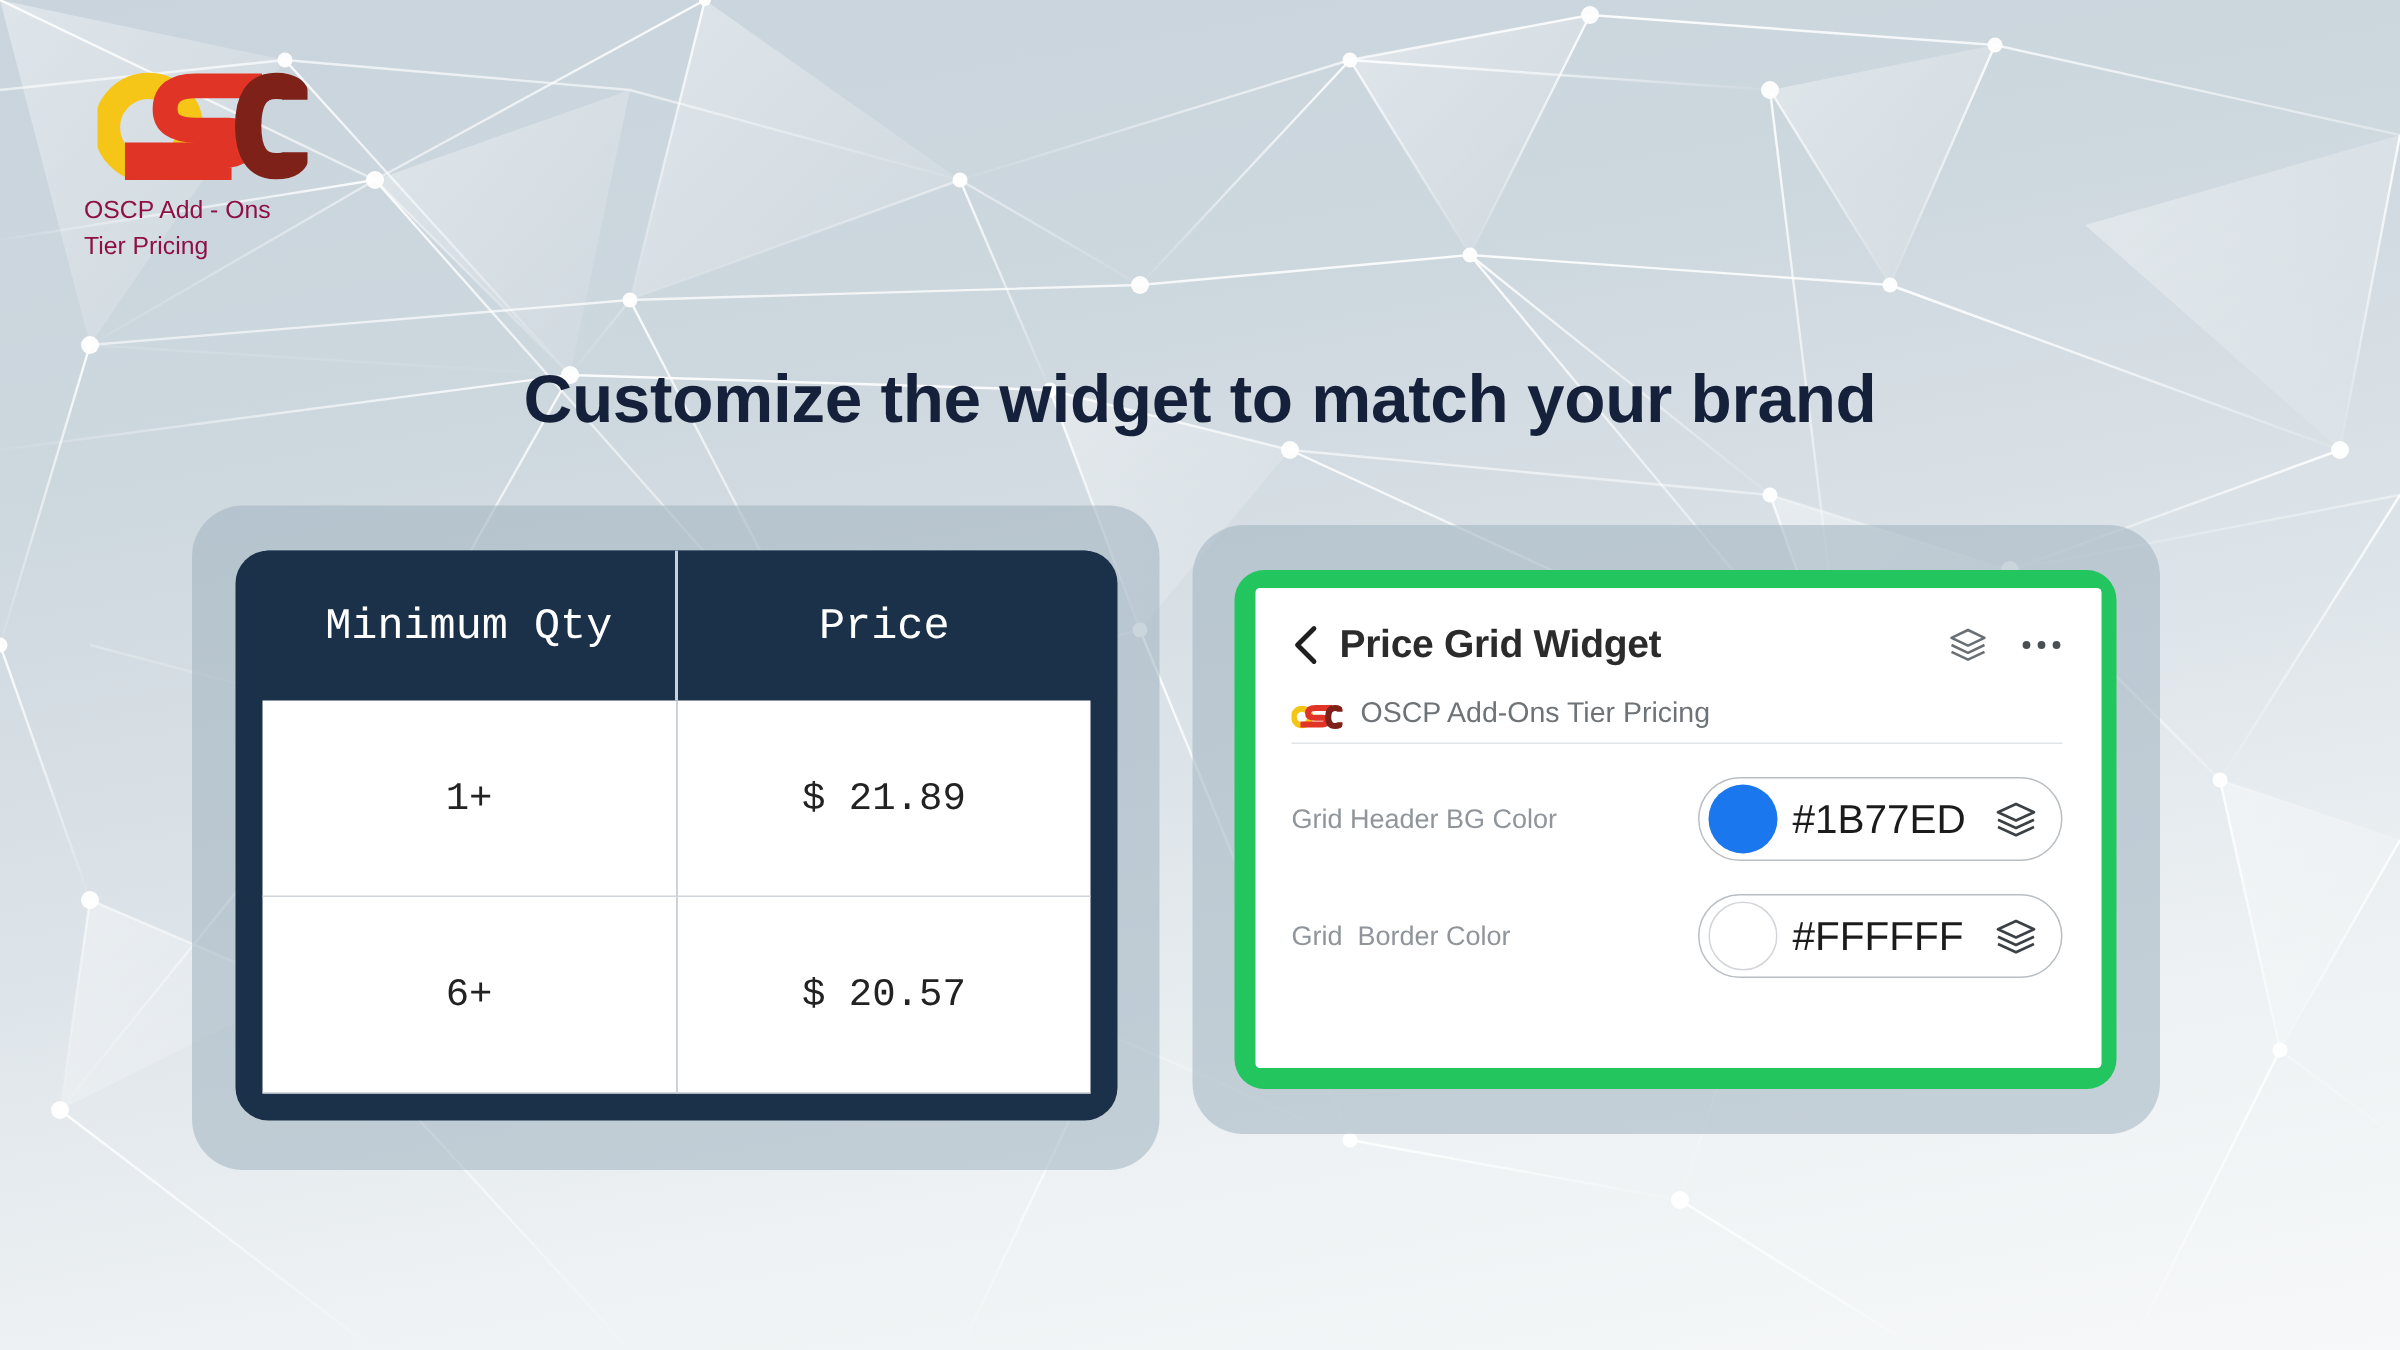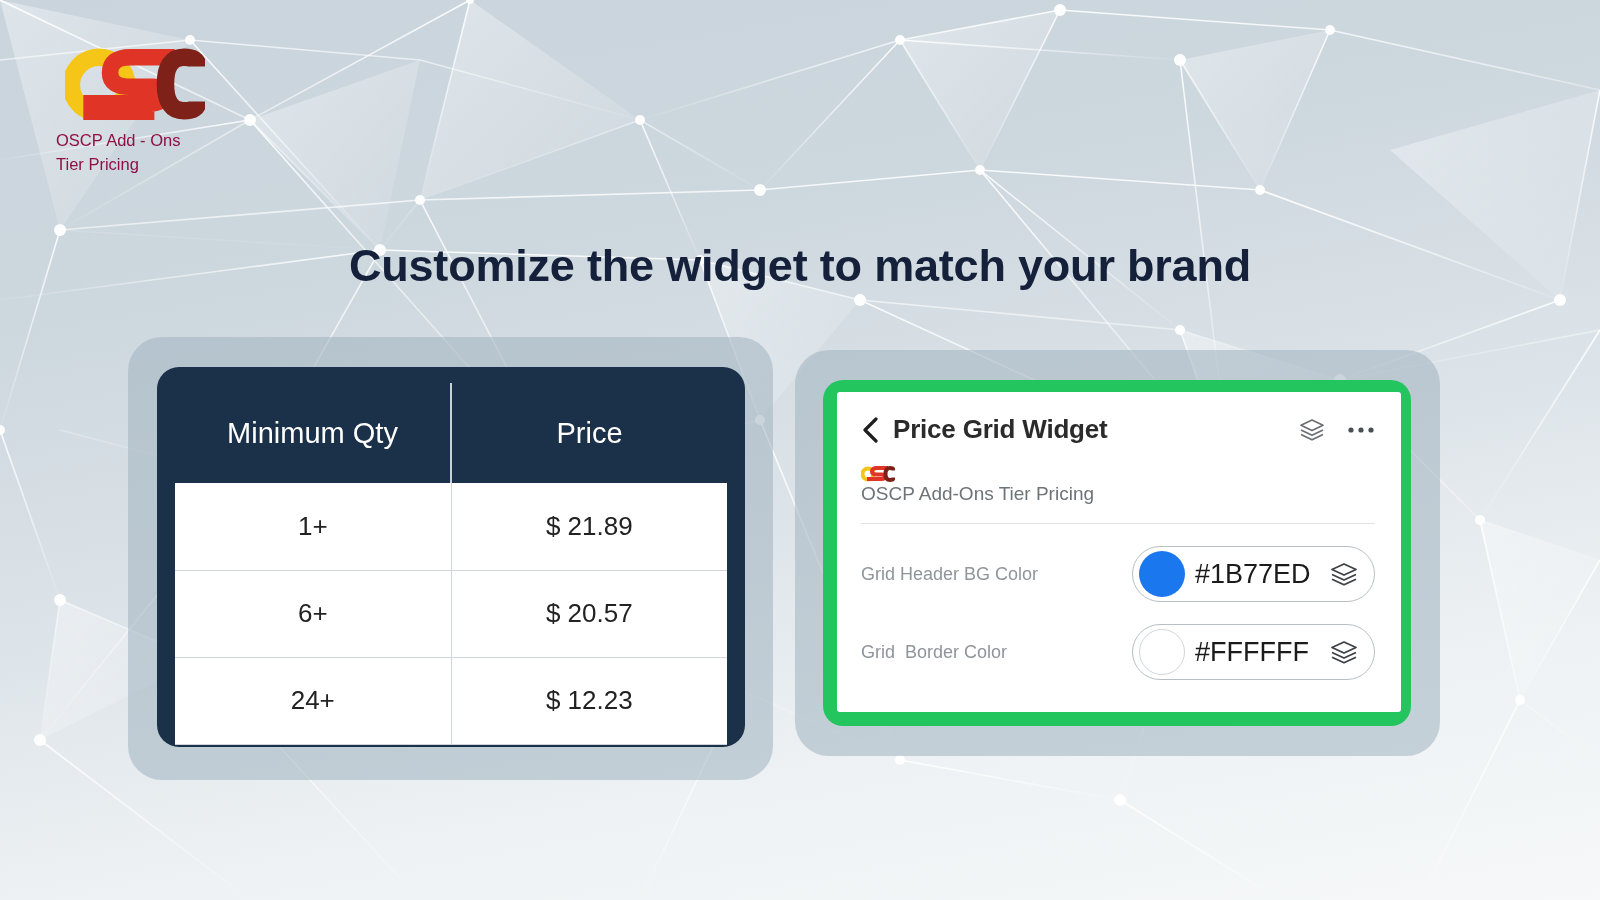--- a/index.html
+++ b/index.html
@@ -54,24 +54,25 @@
   #table-outer{ left:128px; top:337px; width:645px; height:443px; }
   #table-card{
     position:absolute; left:29px; top:30px;
     width:588px; height:380px;
     background:#1b3049;
     border-radius:22px;
     padding:0 0 0 0;
     overflow:hidden;
   }
   #price-table{
-    position:absolute; left:18px; top:16px;
+    position:absolute; left:18px; top:0px;
     width:552px; height:362px;
     border-collapse:collapse;
     table-layout:fixed;
+    font-family:Liberation Mono, monospace;
   }
   #price-table th{
     background:#1b3049;
     color:#ffffff;
     font-size:29px;
     font-weight:normal;
     height:100px;
     vertical-align:middle;
     text-align:center;
     border:none;
@@ -111,24 +112,23 @@
   #back-chevron{ width:20px; height:26px; margin-right:12px; flex:none; cursor:pointer; }
   #widget-title{
     font-size:26px; font-weight:bold; color:#2b2b2b;
     flex:1; letter-spacing:-0.2px;
   }
   .layers-icon{ width:26px; height:24px; flex:none; }
   #topbar-layers{ margin-right:22px; cursor:pointer; }
   #dots-icon{ width:28px; height:10px; flex:none; cursor:pointer; }
 
   #widget-subtitle-row{
-    display:flex; align-items:flex-start;
-    margin-top:20px; padding-bottom:18px;
+    display:flex; align-items:flex-end;
+    margin-top:20px; padding-bottom:8px;
     border-bottom:1px solid #e2e5e8;
-    flex-direction:column;
   }
   #subtitle-logo{ width:34px; height:18px; margin-right:12px; flex:none; }
   #widget-subtitle{ font-size:19px; color:#6e7378; }
 
   .field-row{
     display:flex; align-items:center;
     margin-top:22px;
     gap:21px;
   }
   .field-label{
@@ -294,24 +294,20 @@
       </thead>
       <tbody>
         <tr>
           <td>1+</td>
           <td>$ 21.89</td>
         </tr>
         <tr>
           <td>6+</td>
           <td>$ 20.57</td>
         </tr>
-        <tr>
-          <td>24+</td>
-          <td>$ 12.23</td>
-        </tr>
       </tbody>
     </table>
   </div>
 </div>
 
 <div id="widget-outer" class="outer-frame">
   <div id="widget-card">
     <div id="widget-panel">
 
       <div id="widget-topbar">

